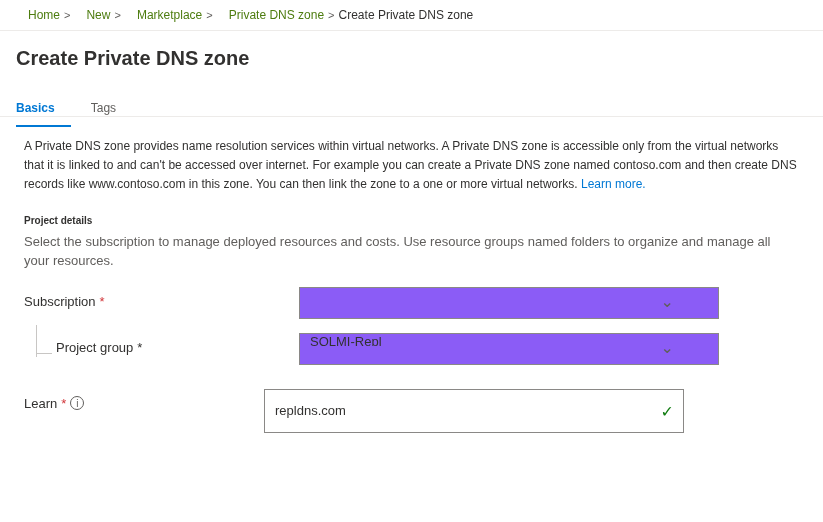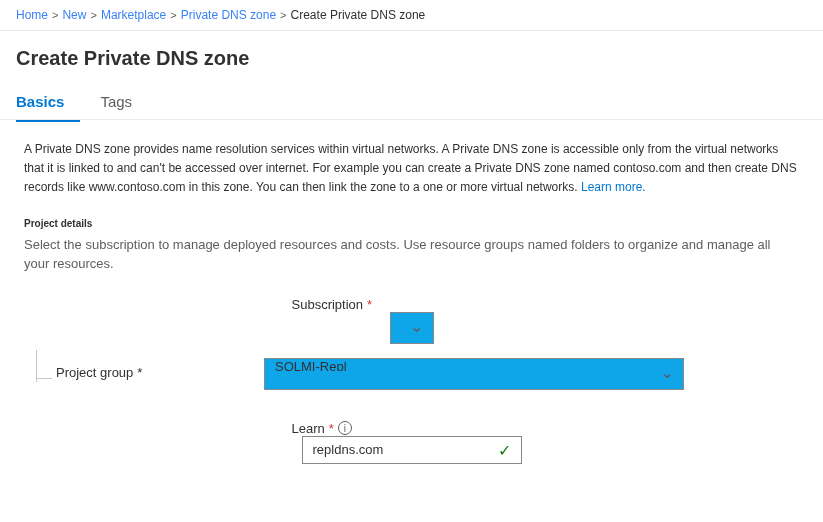--- a/index.html
+++ b/index.html
@@ -17,22 +17,23 @@
       padding: 8px 16px;
       font-size: 12px;
       color: #605e5c;
       border-bottom: 1px solid #edebe9;
       display: flex;
       align-items: center;
       gap: 4px;
       background: #fff;
     }
     .breadcrumb a {
-      color: #3b82f6;
+      color: #4d7c0f;
       text-decoration: none;
+      margin-left: 12px;
     }
     .breadcrumb .sep {
       color: #605e5c;
       font-size: 11px;
     }
     .breadcrumb .current {
       color: #323130;
     }
 
     
@@ -47,25 +48,25 @@
     .tabs {
       display: flex;
       border-bottom: 1px solid #edebe9;
       padding: 0 16px;
       gap: 0;
     }
     .tab {
       padding: 8px 16px 10px 0;
       margin-right: 20px;
       cursor: pointer;
-      font-size: 15px;
+      font-size: 12px;
       color: #605e5c;
       border-bottom: 2px solid transparent;
       position: relative;
-      top: 3px;
+      top: 11px;
     }
     .tab.active {
       color: #0078d4;
       border-bottom: 2px solid #0078d4;
       font-weight: 600;
     }
 
     
     .content {
       padding: 20px 24px;
@@ -98,23 +99,22 @@
       max-width: 780px;
       line-height: 1.5;
     }
 
     
     .form-section {
       margin-bottom: 24px;
     }
     .field-row {
       display: flex;
-      align-items: center;
+      align-items: flex-start;
       margin-bottom: 14px;
-      flex-direction: column;
     }
     .field-label {
       width: 240px;
       min-width: 240px;
       font-size: 13px;
       color: #323130;
       padding-top: 7px;
       display: flex;
       align-items: center;
       gap: 4px;
@@ -135,28 +135,29 @@
       cursor: pointer;
     }
     .field-control {
       flex: 1;
       max-width: 420px;
     }
     .select-box {
       width: 100%;
       height: 32px;
       border: 1px solid #8a8886;
-      background: #0ea5e9;
+      background: #8b5cf6;
       padding: 0 32px 18px 10px;
       font-size: 13px;
       color: #323130;
       appearance: none;
       -webkit-appearance: none;
       cursor: pointer;
       position: relative;
+      margin-left: 35px;
     }
     .select-wrapper {
       position: relative;
       width: 100%;
     }
     .select-wrapper::after {
       content: '⌄';
       position: absolute;
       right: 10px;
       top: 50%;
@@ -171,21 +172,21 @@
       border-color: #c8c6c4;
     }
 
     
     .input-wrapper {
       position: relative;
       width: 100%;
     }
     .input-box {
       width: 100%;
-      height: 28px;
+      height: 44px;
       border: 1px solid #8a8886;
       background: #fff;
       padding: 0 32px 0 10px;
       font-size: 13px;
       color: #323130;
     }
     .input-check {
       position: absolute;
       right: 10px;
       top: 50%;

